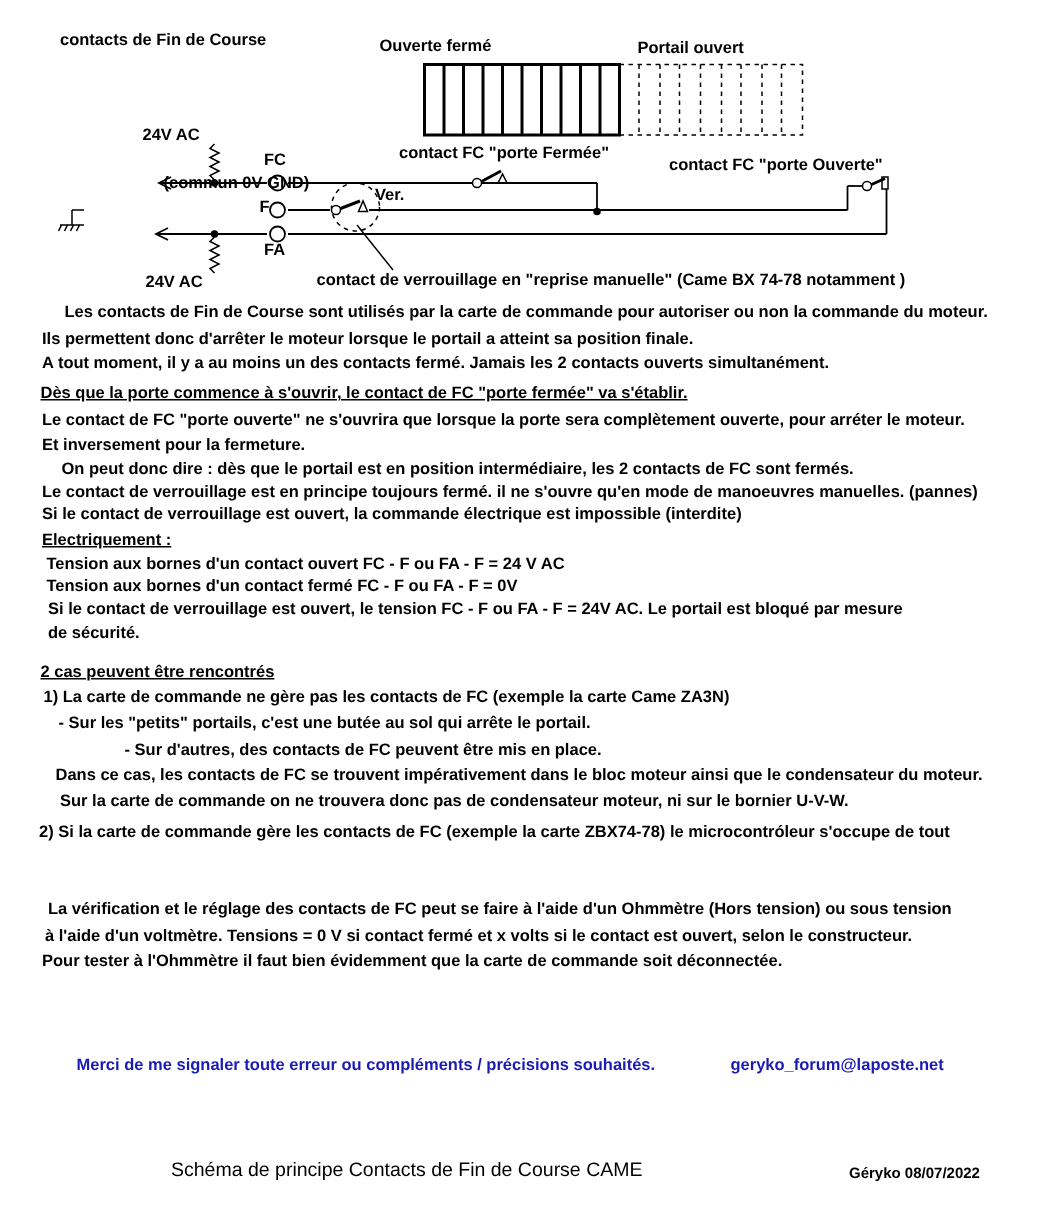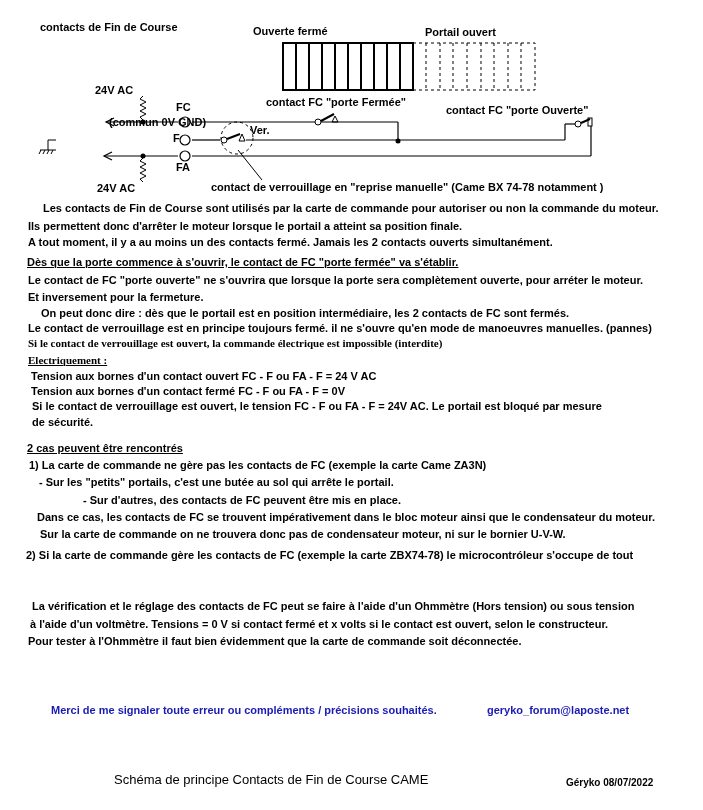--- a/index.html
+++ b/index.html
@@ -120,23 +120,23 @@
 <div class="lbl" style="left:211px; top:181px;">contact de verrouillage en "reprise manuelle" (Came BX 74-78 notamment )</div>
 
 <div class="t" style="left:43px; top:202px;">Les contacts de Fin de Course sont utilisés par la carte de commande pour autoriser ou non la commande du moteur.</div>
 <div class="t" style="left:28px; top:220px;">Ils permettent donc d'arrêter le moteur lorsque le portail a atteint sa position finale.</div>
 <div class="t" style="left:28px; top:236px;">A tout moment, il y a au moins un des contacts fermé. Jamais les 2 contacts ouverts simultanément.</div>
 <div class="t" style="left:27px; top:256px;text-decoration:underline;">Dès que la porte commence à s'ouvrir, le contact de FC "porte fermée" va s'établir.</div>
 <div class="t" style="left:28px; top:274px;">Le contact de FC "porte ouverte" ne s'ouvrira que lorsque la porte sera complètement ouverte, pour arréter le moteur.</div>
 <div class="t" style="left:28px; top:291px;">Et inversement pour la fermeture.</div>
 <div class="t" style="left:41px; top:307px;">On peut donc dire : dès que le portail est en position intermédiaire, les 2 contacts de FC sont fermés.</div>
 <div class="t" style="left:28px; top:322px;">Le contact de verrouillage est en principe toujours fermé. il ne s'ouvre qu'en mode de manoeuvres manuelles. (pannes)</div>
-<div class="t" style="left:28px; top:337px;font-family:Liberation Serif, serif;">Si  le contact de verrouillage est ouvert, la commande électrique est impossible (interdite)</div>
+<div class="t" style="left:28px; top:337px;">Si  le contact de verrouillage est ouvert, la commande électrique est impossible (interdite)</div>
 
-<div class="t u" style="left:28px; top:354px;font-family:Liberation Serif, serif;">Electriquement  :</div>
+<div class="t u" style="left:28px; top:354px;">Electriquement  :</div>
 <div class="t" style="left:31px; top:370px;">Tension aux bornes d'un contact ouvert  FC - F  ou  FA - F = 24 V AC</div>
 <div class="t" style="left:31px; top:385px;">Tension aux bornes d'un contact fermé   FC - F  ou  FA - F  = 0V</div>
 <div class="t" style="left:32px; top:400px;">Si le contact de verrouillage est ouvert, le tension  FC - F  ou  FA - F  = 24V AC. Le portail est bloqué par mesure</div>
 <div class="t" style="left:32px; top:416px;">de sécurité.</div>
 
 <div class="t u" style="left:27px; top:442px;">2 cas peuvent être rencontrés</div>
 <div class="t" style="left:29px; top:459px;">1)  La carte de commande ne gère pas  les contacts de FC (exemple la carte Came ZA3N)</div>
 <div class="t" style="left:39px; top:476px;">- Sur les "petits" portails, c'est une butée au sol qui arrête le portail.</div>
 <div class="t" style="left:39px; top:494px;margin-left:44px;">- Sur d'autres, des contacts de FC peuvent être mis en place.</div>
 <div class="t" style="left:37px; top:511px;">Dans ce cas, les contacts de FC se trouvent impérativement dans le bloc moteur ainsi que le condensateur du moteur.</div>

